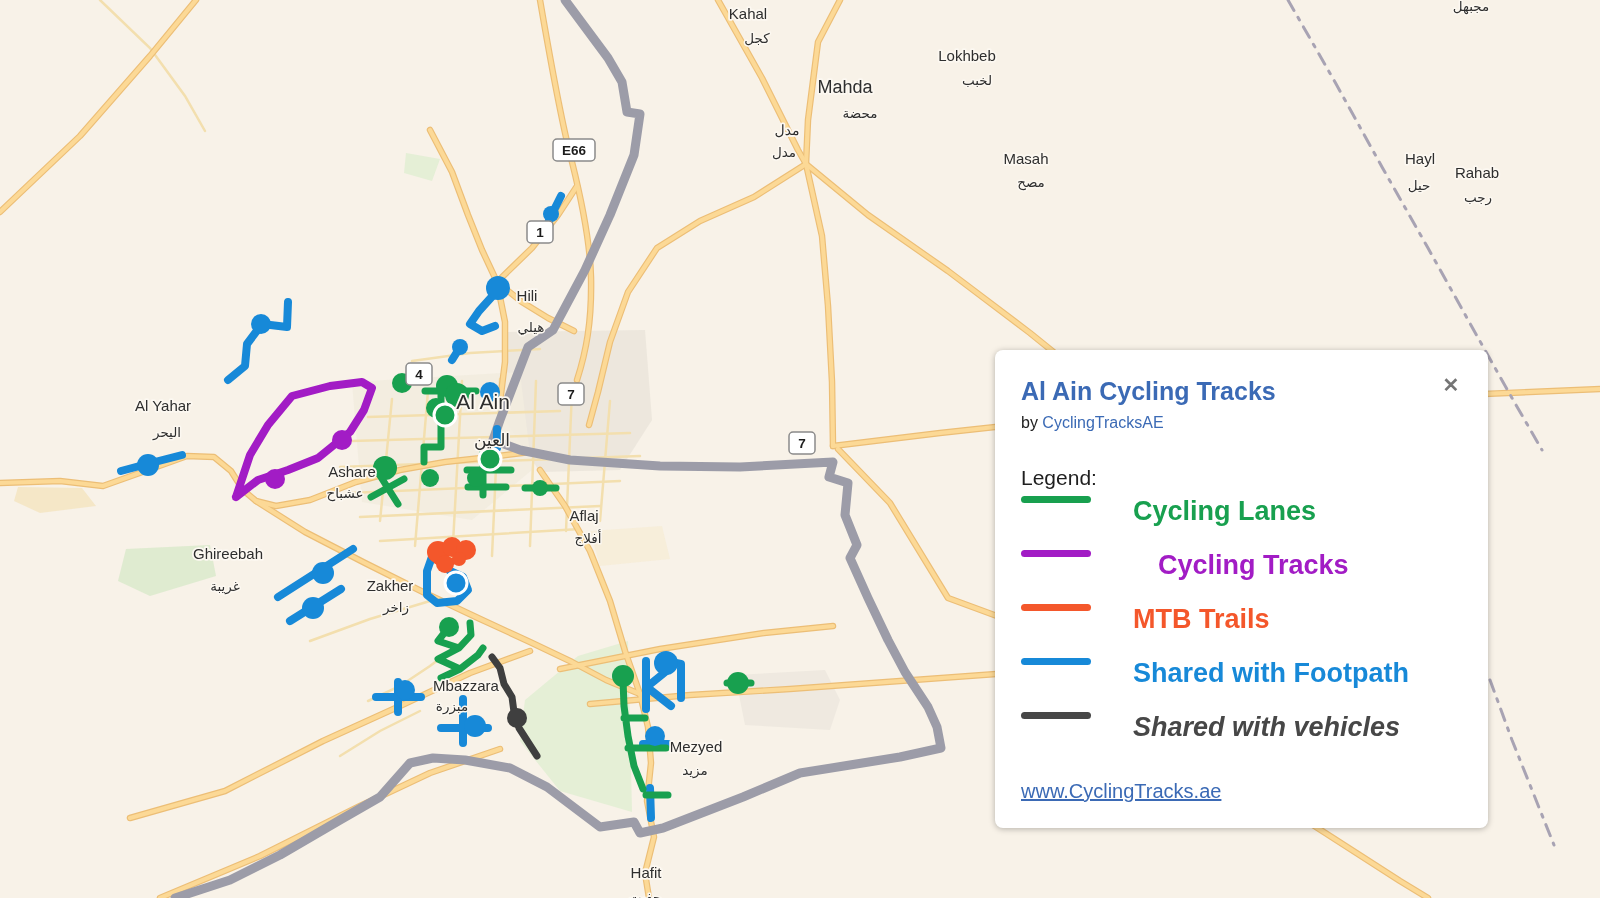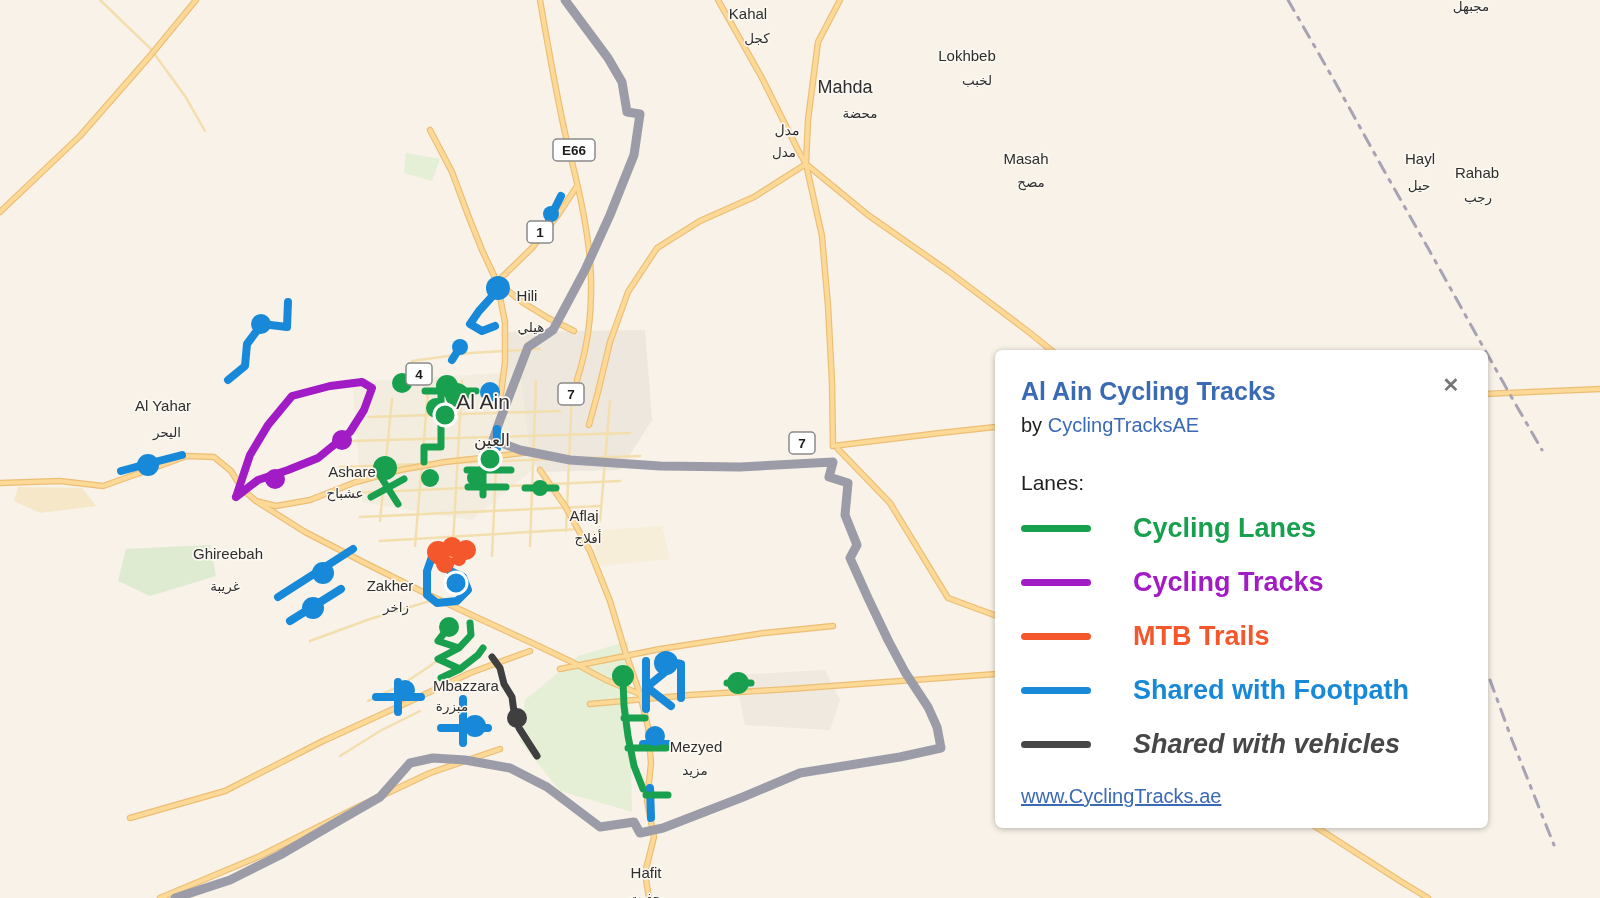--- a/index.html
+++ b/index.html
@@ -10,24 +10,24 @@
   }
   #map-svg{position:absolute;left:0;top:0;width:1600px;height:898px;display:block;}
   
   #legend-card{
     position:absolute;left:995px;top:350px;width:493px;height:478px;
     background:#ffffff;border-radius:8px;
     box-shadow:0 1px 6px rgba(0,0,0,.28);
     box-sizing:border-box;padding:24px 30px 24px 26px;
   }
   #card-title{font-size:25px;line-height:30px;font-weight:700;margin:2px 0 8px 0;}
-  #card-byline{font-size:20px;color:#222;margin:0 0 34px 0;}
+  #card-byline{font-size:16px;color:#222;margin:0 0 34px 0;}
   #card-byline a, #card-title, #website-link{color:#3b6ab5;text-decoration:none;}
   #legend-label{font-size:21px;color:#1f1f1f;margin:0 0 6px 0;}
-  .legend-item{display:flex;align-items:center;height:54px;}
+  .legend-item{display:flex;align-items:flex-start;height:54px;}
   .legend-swatch{width:70px;height:7px;border-radius:4px;margin-right:42px;flex:0 0 auto;}
   .legend-item-label{font-size:27px;font-weight:bold;white-space:nowrap;}
   #website-link{display:inline-block;font-size:20px;margin-top:14px;text-decoration:underline;}
   #card-close{
     position:absolute;top:22px;right:24px;width:26px;height:26px;
     font-size:20px;font-weight:bold;color:#757575;text-align:center;line-height:26px;
     cursor:pointer;user-select:none;
   }
 </style>
 </head>
@@ -214,29 +214,29 @@
       <text x="802" y="448" text-anchor="middle" font-size="13.5" font-weight="bold" fill="#1c1c1c" font-family="&quot;Liberation Sans&quot;, sans-serif">7</text>
     </svg>
 
   <div id="legend-card">
     <div id="card-close">✕</div>
     <div id="card-title">Al Ain Cycling Tracks</div>
     <div id="card-byline">
       <span>by</span>
       <a href="#">CyclingTracksAE</a>
     </div>
-    <div id="legend-label">Lanes:</div>
+    <div id="legend-label">Legend:</div>
     <div id="legend-items">
         <div class="legend-item">
           <div class="legend-swatch" style="background: rgb(24, 160, 79);"></div>
           <span class="legend-item-label" style="color: rgb(24, 160, 79);">Cycling Lanes</span>
         </div>
         <div class="legend-item">
           <div class="legend-swatch" style="background: rgb(162, 28, 197);"></div>
-          <span class="legend-item-label" style="color: rgb(162, 28, 197);">Cycling Tracks</span>
+          <span class="legend-item-label" style="color: rgb(162, 28, 197); margin-left: 25px;">Cycling Tracks</span>
         </div>
         <div class="legend-item">
           <div class="legend-swatch" style="background: rgb(244, 87, 43);"></div>
           <span class="legend-item-label" style="color: rgb(244, 87, 43);">MTB Trails</span>
         </div>
         <div class="legend-item">
           <div class="legend-swatch" style="background: rgb(23, 137, 216);"></div>
           <span class="legend-item-label" style="color: rgb(23, 137, 216);">Shared with Footpath</span>
         </div>
         <div class="legend-item">

